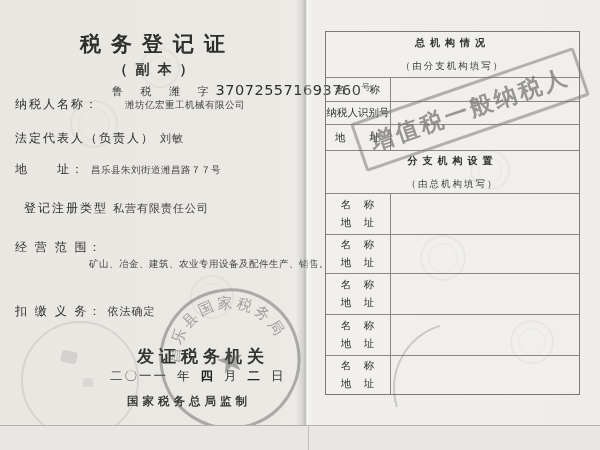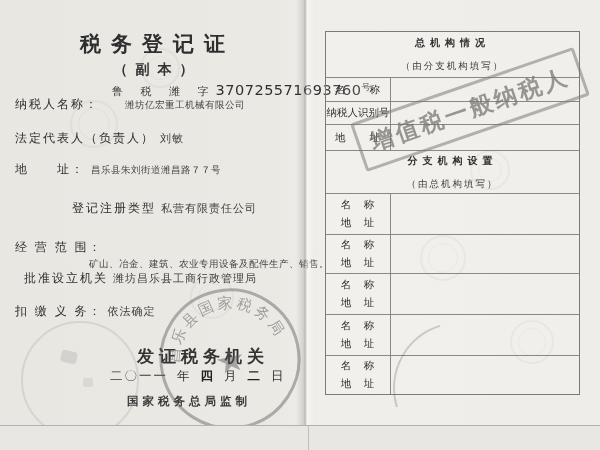--- a/index.html
+++ b/index.html
@@ -22,21 +22,21 @@
                color:#2f2f2f;letter-spacing:0.5px;}
   .serial .suf{font-size:9px;position:relative;top:-5px;}
 
   .frow{position:absolute;display:flex;align-items:baseline;white-space:nowrap;}
   .lab{font-size:12px;letter-spacing:2px;color:#2f2f2f;}
   .v-small{font-size:9.5px;color:#444;margin-left:6px;letter-spacing:0.5px;}
   .v-med{font-size:11px;color:#3c3c3c;margin-left:5px;letter-spacing:1px;}
   .f0{top:96px;left:15px;gap:20px;}
   .f1{top:130px;left:15px;}
   .f2{top:161px;left:15px;}
-  .f3{top:200px;left:24px;margin-left:48px;}
+  .f3{top:200px;left:24px;}
   .f4{top:236px;left:15px;display:block;}
   .f4 .v-small{display:block;margin-left:74px;margin-top:2px;}
   .f5{top:270px;left:24px;}
   .f6{top:303px;left:15px;}
 
   .authority{position:absolute;top:345px;left:137px;font-size:17px;font-weight:bold;
              letter-spacing:5px;color:#333;}
   .dateline{position:absolute;top:368px;left:110px;display:flex;align-items:baseline;
             font-size:12.5px;color:#333;letter-spacing:2px;}
   .dateline span{margin-right:9px;}
@@ -134,24 +134,20 @@
     <span class="v-small">昌乐县朱刘街道潍昌路７７号</span>
   </div>
   <div class="frow f3">
     <span class="lab">登记注册类型</span>
     <span class="v-med">私营有限责任公司</span>
   </div>
   <div class="frow f4">
     <span class="lab">经 营 范 围：</span>
     <span class="v-small">矿山、冶金、建筑、农业专用设备及配件生产、销售。</span>
   </div>
-  <div class="frow f5">
-    <span class="lab">批准设立机关</span>
-    <span class="v-med">潍坊昌乐县工商行政管理局</span>
-  </div>
   <div class="frow f6">
     <span class="lab">扣 缴 义 务：</span>
     <span class="v-med">依法确定</span>
   </div>
 
   <div class="authority">发证税务机关</div>
 
   <div class="dateline">
     <span>二〇一一</span>
     <span>年</span>

